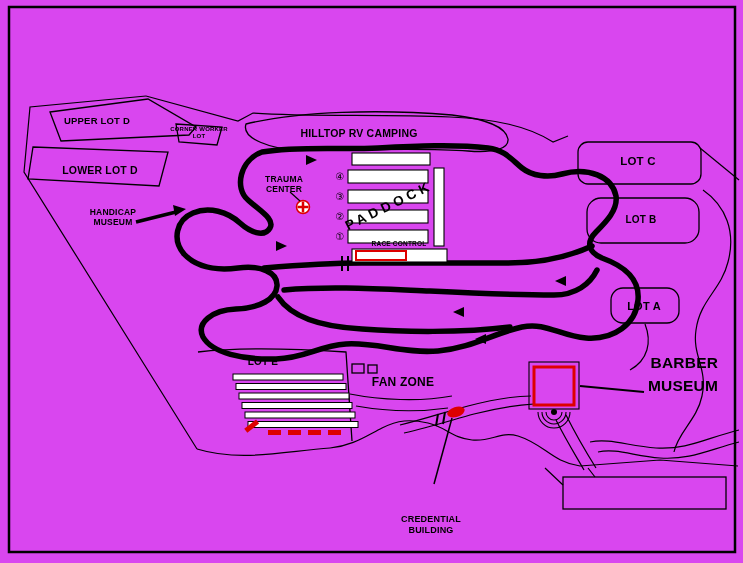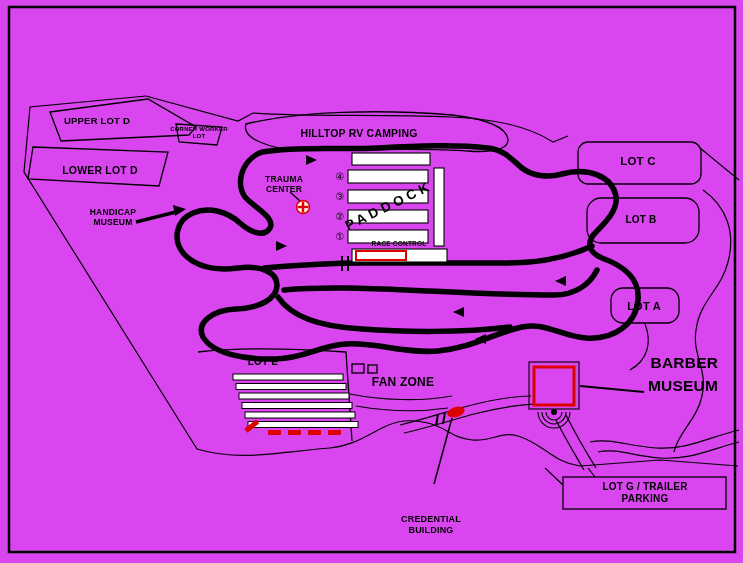--- a/index.html
+++ b/index.html
@@ -141,20 +141,19 @@
   <div class="lbl" style="left:113px;top:217px;font-size:8.5px">HANDICAP
 MUSEUM</div>
   <div class="lbl" style="left:399px;top:244px;font-size:6.5px">RACE CONTROL</div>
   <div class="lbl" style="left:644px;top:306px;font-size:11px">LOT A</div>
   <div class="lbl" style="left:263px;top:362px;font-size:10px">LOT E</div>
   <div class="lbl" style="left:403px;top:382px;font-size:12px">FAN ZONE</div>
   <div class="lbl left-anchor" style="left:648px;top:374px;font-size:15.5px">BARBER
 MUSEUM</div>
   <div class="lbl" style="left:431px;top:525px;font-size:9px">CREDENTIAL
 BUILDING</div>
-  <div class="lbl" style="left:645px;top:493px;font-size:10px">LOT G / TRAILER PARKING</div>
 
   <div class="pnum" style="left:340px;top:176px">④</div>
   <div class="pnum" style="left:340px;top:196px">③</div>
   <div class="pnum" style="left:340px;top:216px">②</div>
   <div class="pnum" style="left:340px;top:236px">①</div>
 
 </div>
 
 </body></html>

